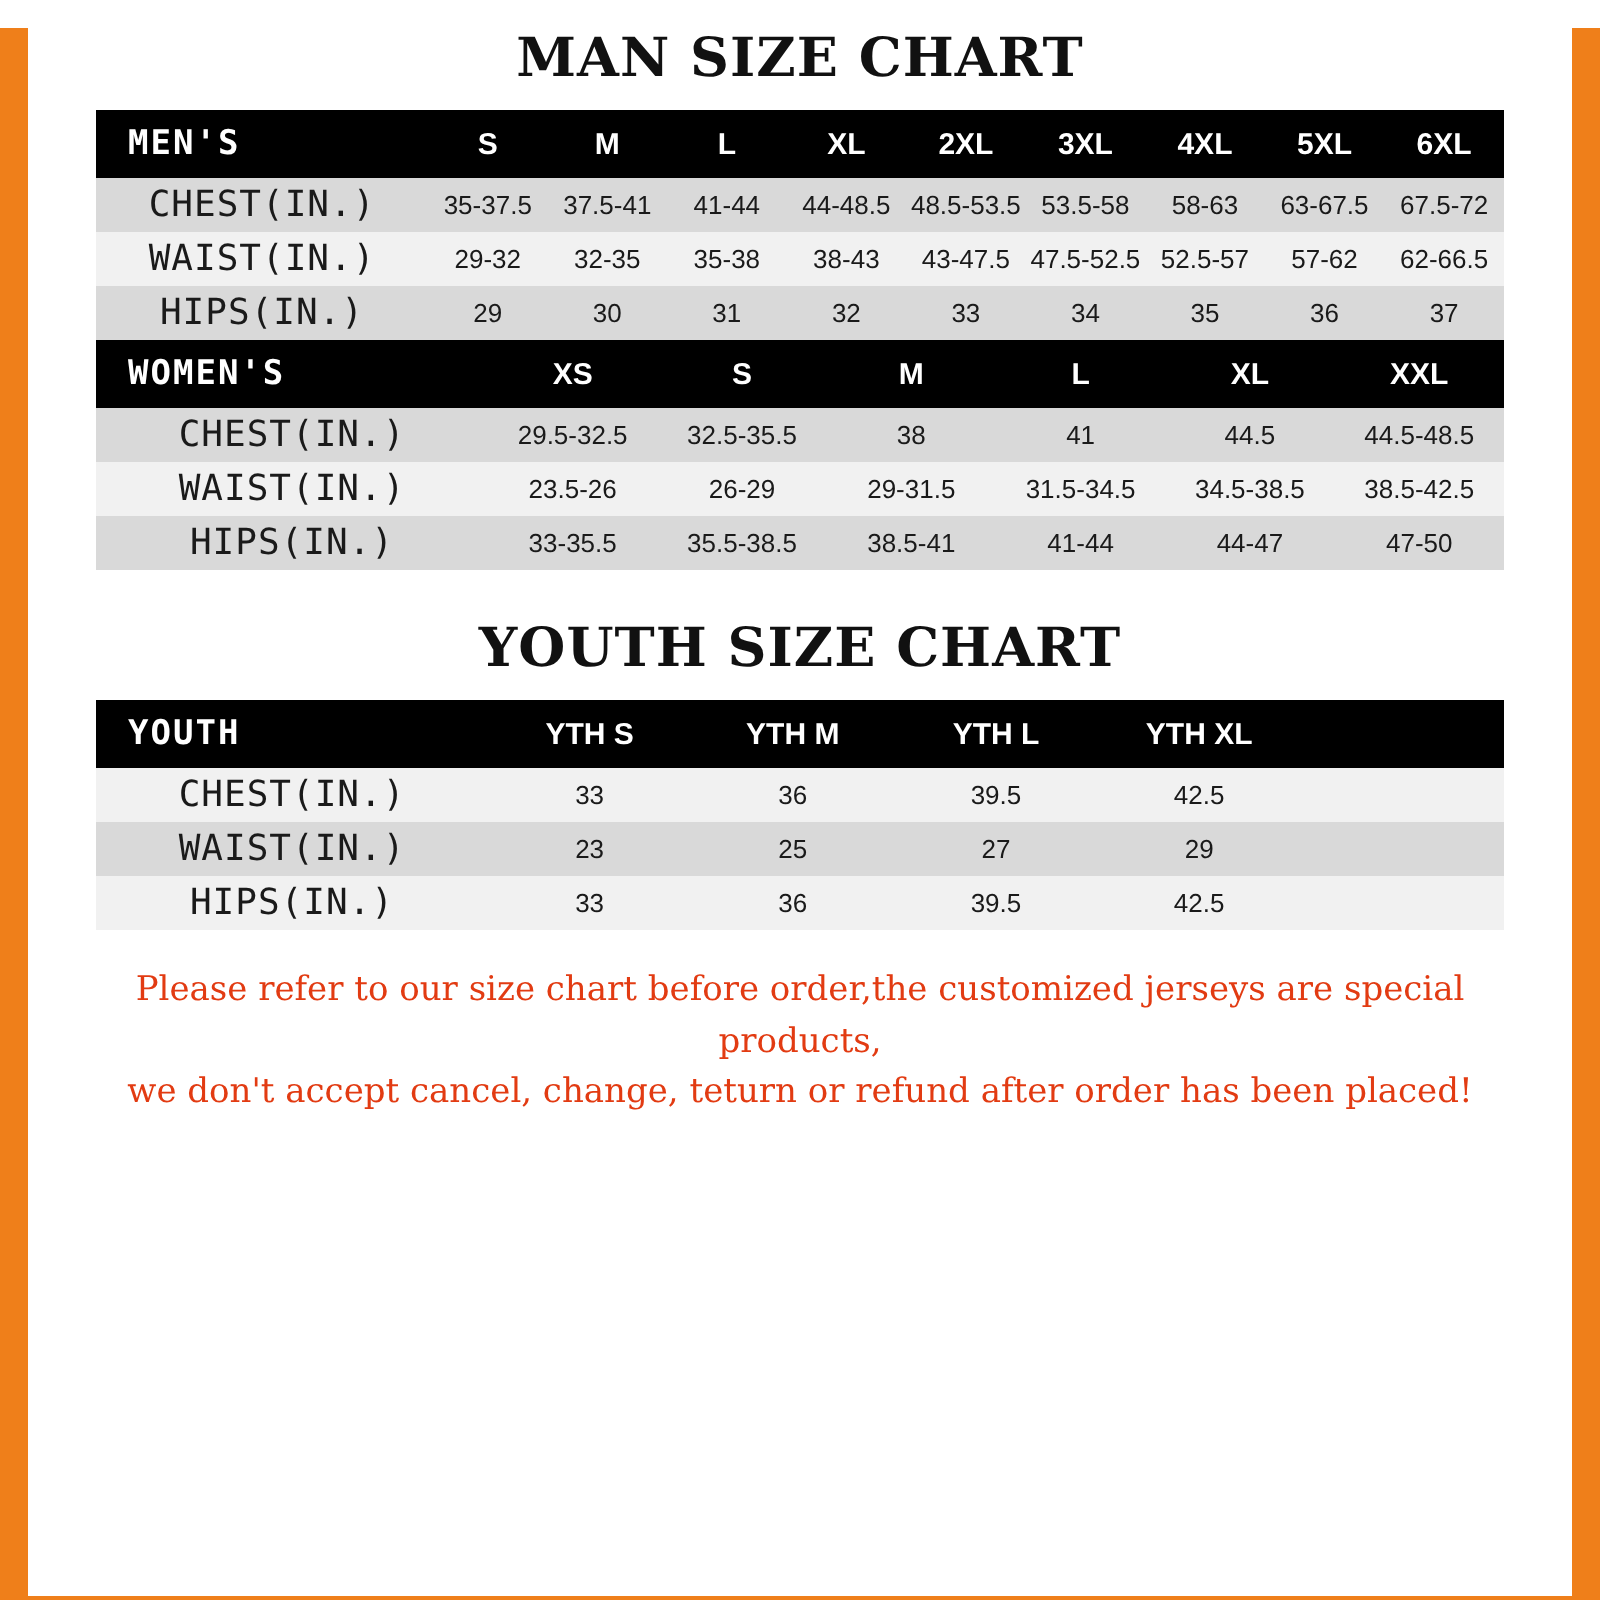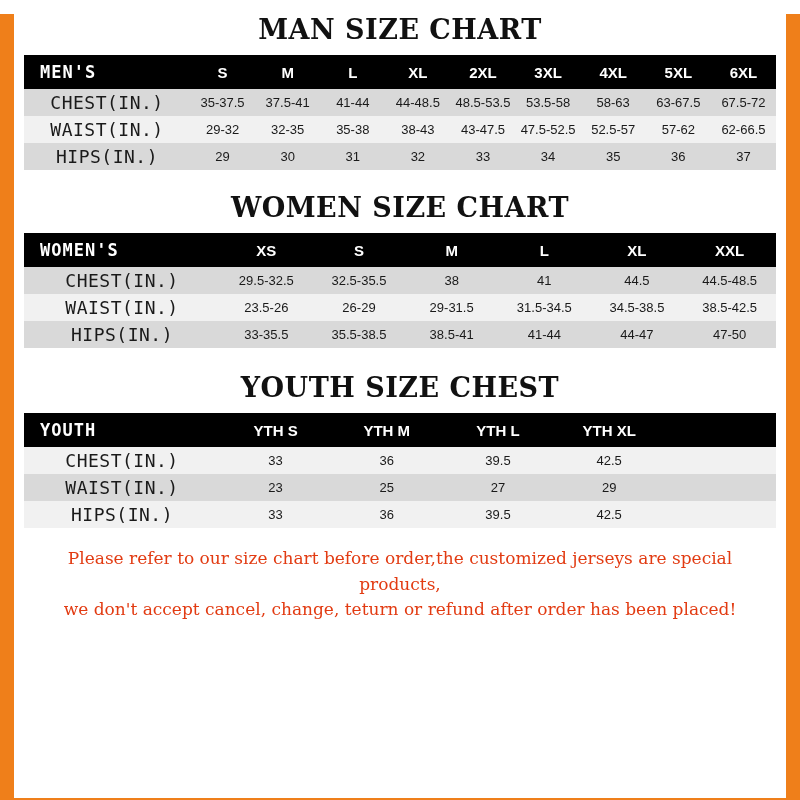--- a/index.html
+++ b/index.html
@@ -32,21 +32,21 @@
   }
   .banner-title {
     font-family: "DejaVu Sans", sans-serif;
     font-weight: bold;
     font-size: 46px;
     letter-spacing: 2px;
     color: #111111;
     line-height: 1;
   }
   .content {
-    padding: 0 10px;
+    padding: 0 34px;
   }
   .section-title {
     text-align: center;
     font-family: "DejaVu Serif", serif;
     font-weight: bold;
     font-size: 27px;
     color: #111111;
     letter-spacing: 0.5px;
   }
   .t-man { margin: 14px 0 10px 0; }
@@ -162,21 +162,20 @@
           <td>32</td>
           <td>33</td>
           <td>34</td>
           <td>35</td>
           <td>36</td>
           <td>37</td>
         </tr>
       </tbody>
     </table>
 
-    <div class="section-title t-women">WOMEN SIZE CHART</div>
     <table>
       <thead>
         <tr>
           <th class="head-label" style="width:180px">WOMEN'S</th>
           <th>XS</th>
           <th>S</th>
           <th>M</th>
           <th>L</th>
           <th>XL</th>
           <th>XXL</th>
@@ -206,21 +205,21 @@
           <td>33-35.5</td>
           <td>35.5-38.5</td>
           <td>38.5-41</td>
           <td>41-44</td>
           <td>44-47</td>
           <td>47-50</td>
         </tr>
       </tbody>
     </table>
 
-    <div class="section-title t-youth">YOUTH SIZE CHEST</div>
+    <div class="section-title t-youth">YOUTH SIZE CHART</div>
     <table>
       <thead>
         <tr>
           <th class="head-label" style="width:180px">YOUTH</th>
           <th>YTH S</th>
           <th>YTH M</th>
           <th>YTH L</th>
           <th>YTH XL</th>
           <th></th>
         </tr>

